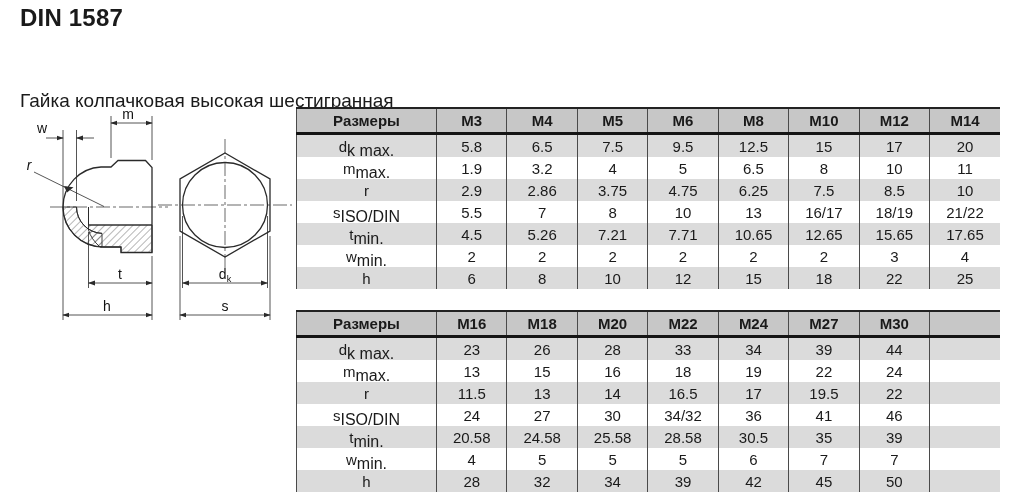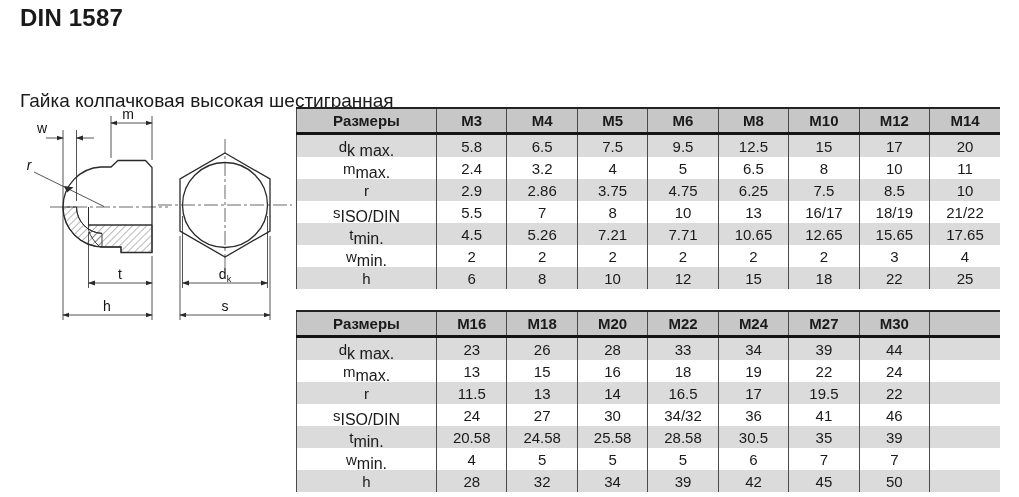--- a/index.html
+++ b/index.html
@@ -164,21 +164,21 @@
           <td>6.5</td>
           <td>7.5</td>
           <td>9.5</td>
           <td>12.5</td>
           <td>15</td>
           <td>17</td>
           <td>20</td>
         </tr>
         <tr>
           <td>m<sub>max.</sub></td>
-          <td>2.4</td>
+          <td>1.9</td>
           <td>3.2</td>
           <td>4</td>
           <td>5</td>
           <td>6.5</td>
           <td>8</td>
           <td>10</td>
           <td>11</td>
         </tr>
         <tr>
           <td>r</td>

